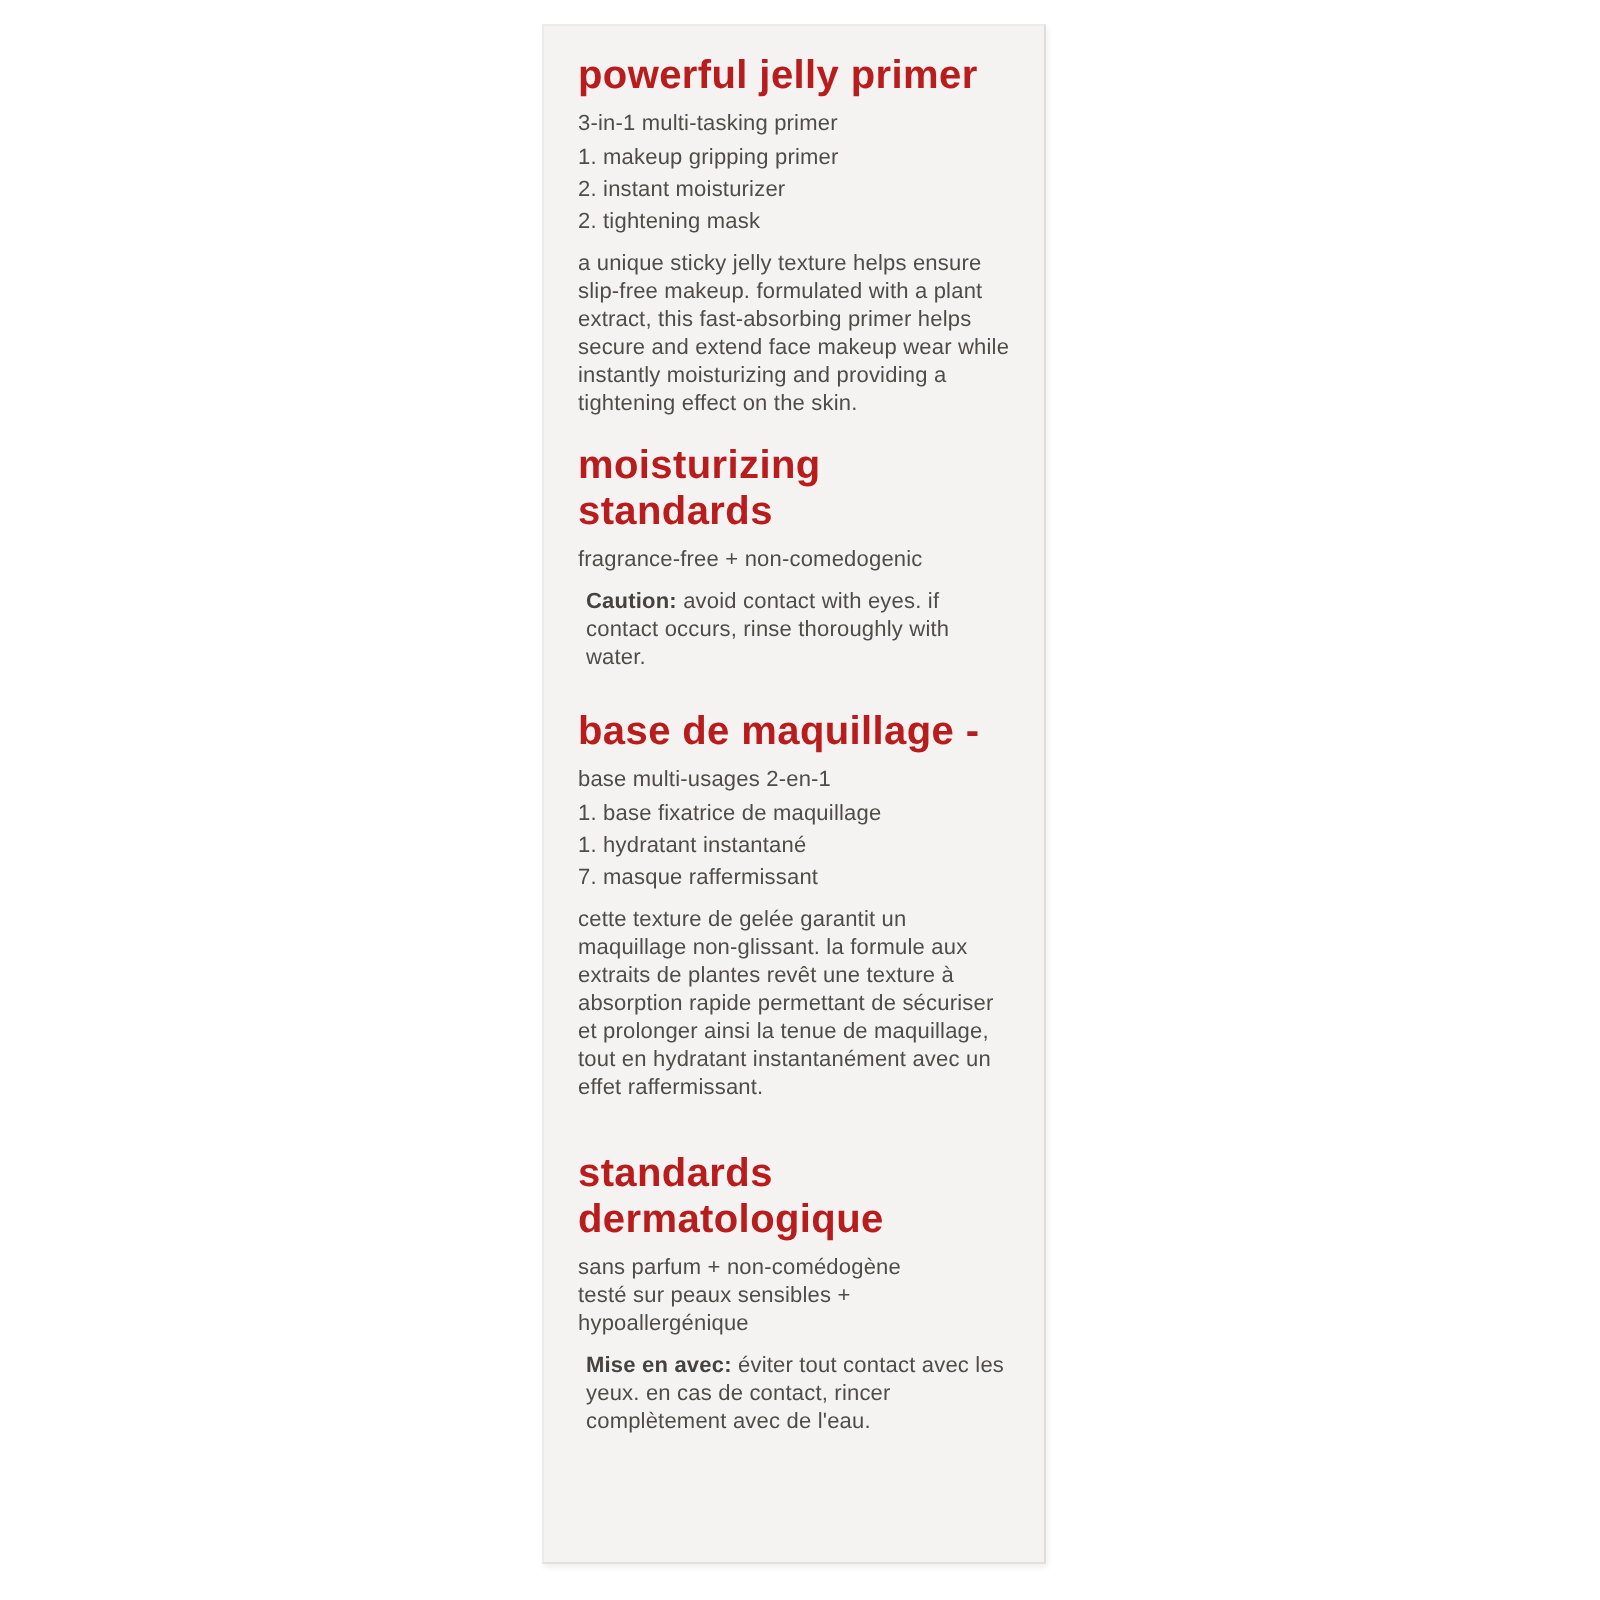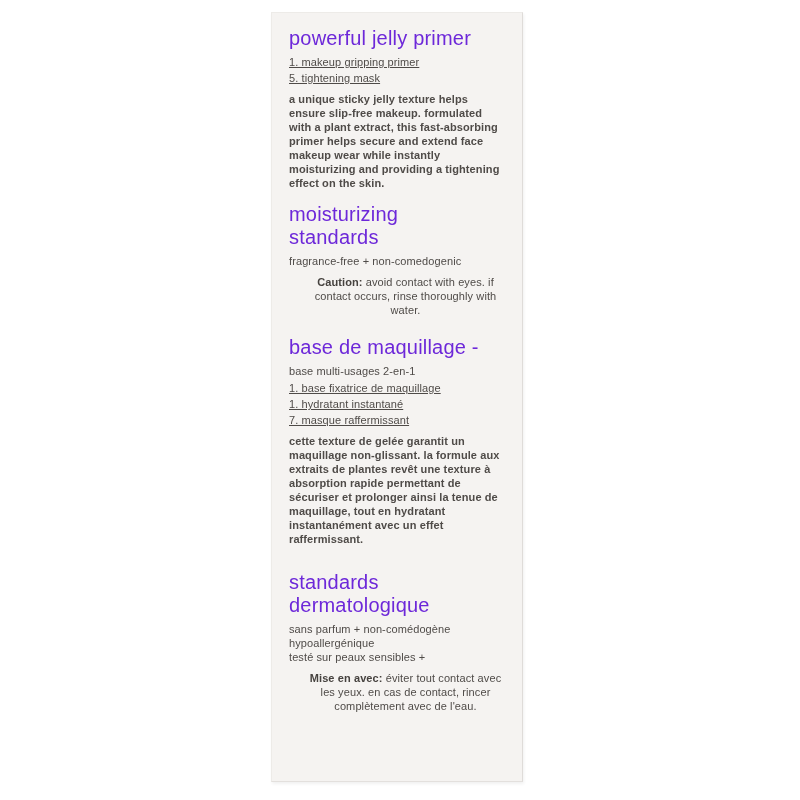--- a/index.html
+++ b/index.html
@@ -23,51 +23,53 @@
     padding: 14px 16px 8px 17px;
     color: #4f4b48;
     font-size: 11px;
     line-height: 14px;
     letter-spacing: 0.1px;
   }
   .heading {
     margin: 0;
     font-size: 20px;
     line-height: 23px;
-    font-weight: 400;
-    color: #6d28d9;
+    font-weight: 700;
+    color: #b91c1c;
     letter-spacing: 0.2px;
   }
   .heading .hl { display: block; }
   .heading .hl:empty { display: none; }
   .mb-title { margin-bottom: 5px; }
   .sub { margin: 0 0 3px 0; }
   .benefits { margin: 0; }
-  .benefit { margin: 0 0 2px 0; text-decoration: underline; }
-  .para { margin: 7px 0 0 0; font-weight: bold; }
+  .benefit { margin: 0 0 2px 0; }
+  .para { margin: 7px 0 0 0; }
   .claims { margin: 0; }
   .claims-line { margin: 0; }
-  .caution { margin: 7px 0 0 16px; text-align: center; }
+  .caution { margin: 7px 0 0 4px; }
   .caution .b { font-weight: 700; color: #46423f; }
   .sec-en-standards { margin-top: 13px; }
   .sec-fr-product { margin-top: 19px; }
   .sec-fr-standards { margin-top: 25px; }
 </style>
 </head>
 <body>
 
 <div class="panel">
 
   <section class="sec-en-product">
     <h1 class="heading mb-title">
       <span class="hl">powerful jelly primer</span>
     </h1>
+    <p class="sub">3-in-1 multi-tasking primer</p>
     <div class="benefits">
       <div class="benefit">1. makeup gripping primer</div>
-      <div class="benefit">5. tightening mask</div>
+      <div class="benefit">2. instant moisturizer</div>
+      <div class="benefit">2. tightening mask</div>
     </div>
     <p class="para">a unique sticky jelly texture helps ensure slip-free makeup. formulated with a plant extract, this fast-absorbing primer helps secure and extend face makeup wear while instantly moisturizing and providing a tightening effect on the skin.</p>
   </section>
 
   <section class="sec-en-standards">
     <h2 class="heading mb-title">
       <span class="hl">moisturizing</span>
       <span class="hl">standards</span>
     </h2>
     <div class="claims">
@@ -90,20 +92,20 @@
     <p class="para">cette texture de gelée garantit un maquillage non-glissant. la formule aux extraits de plantes revêt une texture à absorption rapide permettant de sécuriser et prolonger ainsi la tenue de maquillage, tout en hydratant instantanément avec un effet raffermissant.</p>
   </section>
 
   <section class="sec-fr-standards">
     <h2 class="heading mb-title">
       <span class="hl">standards</span>
       <span class="hl">dermatologique</span>
     </h2>
     <div class="claims">
       <div class="claims-line">sans parfum + non-comédogène</div>
+      <div class="claims-line">testé sur peaux sensibles +</div>
       <div class="claims-line">hypoallergénique</div>
-      <div class="claims-line">testé sur peaux sensibles +</div>
     </div>
     <p class="caution"><strong class="b">Mise en avec:</strong>
       <span>éviter tout contact avec les yeux. en cas de contact, rincer complètement avec de l'eau.</span></p>
   </section>
 
 </div>
 
 </body></html>

